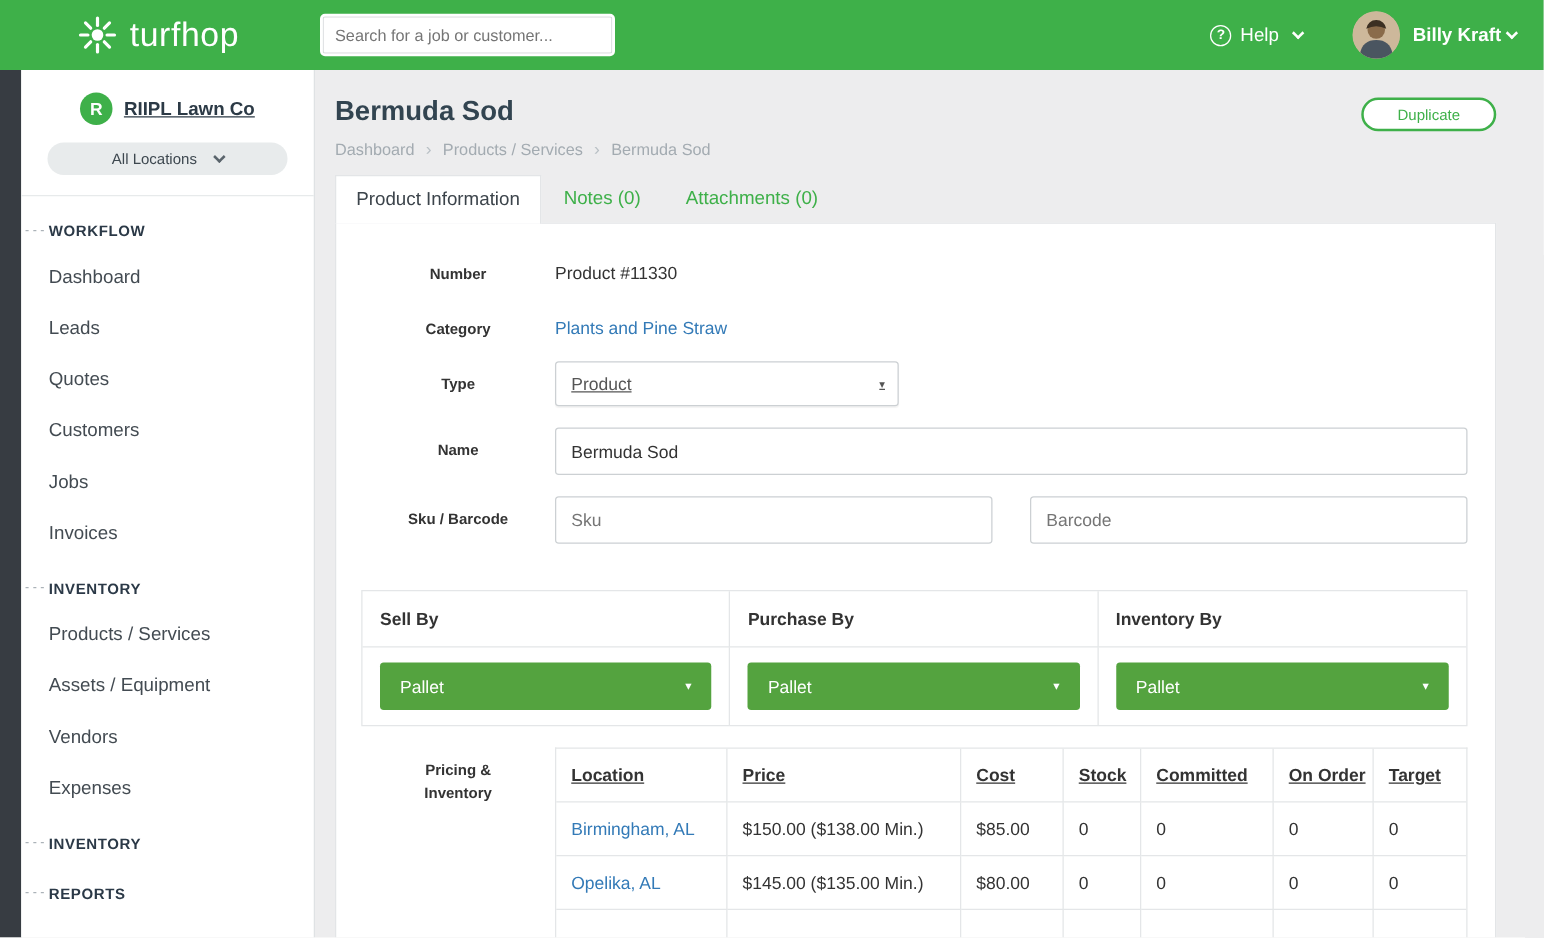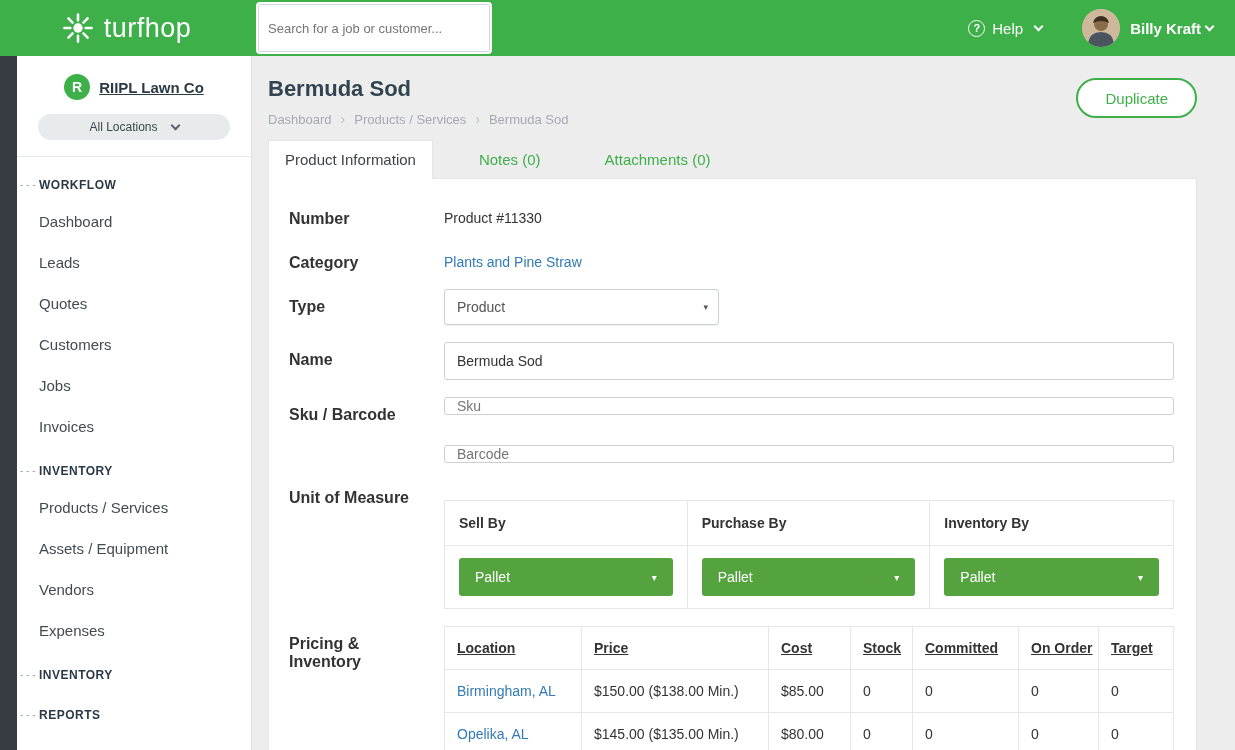--- a/index.html
+++ b/index.html
@@ -4,21 +4,21 @@
 <style>
   * { box-sizing: border-box; margin: 0; padding: 0; }
   html,body { width:1235px; height:750px; overflow:hidden; }
   body { font-family:"Liberation Sans", sans-serif; background:#ededee; }
 
   
   .topbar { height:56px; background:var(--topbar_green,#3eb049); display:flex; align-items:center; }
   .brand { width:252px; display:flex; align-items:center; justify-content:center; gap:9px; flex:none; }
   .brand-text { color:#fff; font-size:27px; font-weight:normal; letter-spacing:.5px; }
   .search-wrap { margin-left:4px; }
-  .search-wrap input { width:236px; height:52px; border:2px solid #fff; box-shadow:inset 0 0 0 1px #d7dadc; border-radius:4px; padding:0 10px; font-size:13px; color:#555; outline:none; background:#fff; font-family:inherit; }
+  .search-wrap input { width:236px; height:34px; border:2px solid #fff; box-shadow:inset 0 0 0 1px #d7dadc; border-radius:4px; padding:0 10px; font-size:13px; color:#555; outline:none; background:#fff; font-family:inherit; }
   .topbar-right { margin-left:auto; display:flex; align-items:center; padding-right:22px; color:#fff; }
   .help { display:flex; align-items:center; gap:7px; font-size:15px; margin-right:40px; cursor:pointer; }
   .qmark { width:17px; height:17px; border:1.5px solid #fff; border-radius:50%; font-size:11px; display:flex; align-items:center; justify-content:center; font-weight:bold; flex:none; }
   .chev { width:7px; height:7px; border-right:2px solid currentColor; border-bottom:2px solid currentColor; transform:rotate(45deg); display:inline-block; margin-top:-4px; margin-left:5px; }
   .avatar { width:38px; height:38px; border-radius:50%; overflow:hidden; flex:none; margin-right:10px; cursor:pointer; background:#cdb89b; }
   .user { display:flex; align-items:center; font-size:15px; font-weight:bold; cursor:pointer; }
 
   
   .app-body { display:flex; height:694px; }
   .strip { width:17px; background:var(--dark_strip,#373c42); flex:none; }
@@ -35,40 +35,40 @@
   .nav-header { position:relative; padding:17px 14px 9px 22px; font-size:12px; font-weight:bold; color:#2b3947; letter-spacing:.5px; cursor:pointer; }
   .dashes { position:absolute; left:3px; top:18px; font-size:10px; color:#9aa3aa; letter-spacing:0; font-weight:normal; }
   .nav-item { padding:12px 14px 12px 22px; font-size:15px; color:#434b52; cursor:pointer; }
 
   
   .page-head { display:flex; justify-content:space-between; align-items:flex-start; }
   .page-title { font-size:22px; font-weight:bold; color:#324450; }
   .breadcrumb { margin-top:9px; font-size:13px; color:#a3abb1; display:flex; gap:9px; align-items:center; }
   .crumb { cursor:pointer; }
   .crumb-sep { color:#b9c0c5; font-size:14px; }
-  .duplicate-btn { height:40px; padding:0 27px; border:2px solid var(--accent_green,#3eb049); color:var(--accent_green,#3eb049); background:#fff; border-radius:21px; font-size:15px; cursor:pointer; margin-top:2px; font-family:inherit; }
-
-  
-  .tabs { display:flex; margin-top:13px; align-items:center;gap:28px; }
+  .duplicate-btn { height:27px; padding:0 27px; border:2px solid var(--accent_green,#3eb049); color:var(--accent_green,#3eb049); background:#fff; border-radius:21px; font-size:12px; cursor:pointer; margin-top:2px; font-family:inherit; }
+
+  
+  .tabs { display:flex; margin-top:13px; align-items:flex-start; }
   .tab { padding:10px 18px; font-size:15px; color:var(--accent_green,#3eb049); cursor:pointer; }
   .tab.active { background:#fff; border:1px solid #e3e5e7; border-bottom:none; color:#3c444b; position:relative; z-index:2; margin-bottom:-1px; padding:10px 16px 11px; }
   .card { background:#fff; border:1px solid #e3e5e7; padding:22px 22px 0 20px; height:610px; }
 
   
   .form-row { display:flex; margin-bottom:17px; }
-  .form-label { width:155px; flex:none; font-size:16px; font-weight:bold; color:#333; padding-top:9px; line-height:18px; }
+  .form-label { width:155px; flex:none; font-size:12px; font-weight:bold; color:#333; padding-top:9px; line-height:18px;text-align:center; }
   .form-label .narrow { display:inline-block; max-width:90px; }
   .form-field { flex:1; min-width:0; }
   .static-value { font-size:14px; color:#333; padding-top:9px; }
   .link { color:var(--link_blue,#337ab7); cursor:pointer; }
   .category-value { font-size:14px; padding-top:9px; }
-  .select-box { width:275px; height:36px; border:1px solid #ccd0d3; border-radius:3px; background:#fff; display:flex; align-items:center; justify-content:space-between; padding:0 10px 0 12px; font-size:14px; color:#555; cursor:pointer; box-shadow:0 1px 1px rgba(0,0,0,.05); }
+  .select-box { width:275px; height:36px; border:1px solid #ccd0d3; border-radius:3px; background:#fff; display:flex; align-items:center; justify-content:space-between; padding:0 10px 0 12px; font-size:14px; color:#555; cursor:pointer; box-shadow:0 1px 1px rgba(0,0,0,.05);text-decoration:underline; }
   .select-caret { font-size:9px; color:#555; flex:none; }
   .text-input { width:100%; height:38px; border:1px solid #ccd0d3; border-radius:3px; padding:0 12px; font-size:14px; color:#333; outline:none; background:#fff; font-family:inherit; }
-  .sku-fields { display:flex; gap:30px;flex-direction:column; }
+  .sku-fields { display:flex; gap:30px; }
   .sku-fields input { flex:1; min-width:0; }
 
   
   .uom-table { border:1px solid #e4e6e8;margin-top:20px; }
   .uom-row { display:grid; grid-template-columns:1fr 1fr 1fr; }
   .uom-head-cell { padding:14px; font-size:14px; font-weight:bold; color:#333; border-right:1px solid #e4e6e8; border-bottom:1px solid #e4e6e8; }
   .uom-head-cell:last-child { border-right:none; }
   .uom-body-cell { padding:12px 14px; border-right:1px solid #e4e6e8; }
   .uom-body-cell:last-child { border-right:none; }
   .green-select { height:38px; background:var(--button_green,#54a33f); border-radius:3px; color:#fff; display:flex; align-items:center; justify-content:space-between; padding:0 16px; font-size:14px; cursor:pointer; }
@@ -230,21 +230,20 @@
 
       <div class="form-row">
         <div class="form-label">Sku / Barcode</div>
         <div class="form-field sku-fields">
           <input class="text-input" type="text" placeholder="Sku" style="">
           <input class="text-input" type="text" placeholder="Barcode" style="">
         </div>
       </div>
 
       <div class="form-row">
-        <div class="form-label">Unit of Measure</div>
         <div class="form-field">
           <div class="uom-table">
             <div class="uom-row">
               <div class="uom-head-cell">Sell By</div>
               <div class="uom-head-cell">Purchase By</div>
               <div class="uom-head-cell">Inventory By</div>
             </div>
             <div class="uom-row">
               <div class="uom-body-cell">
                 <div class="green-select">

